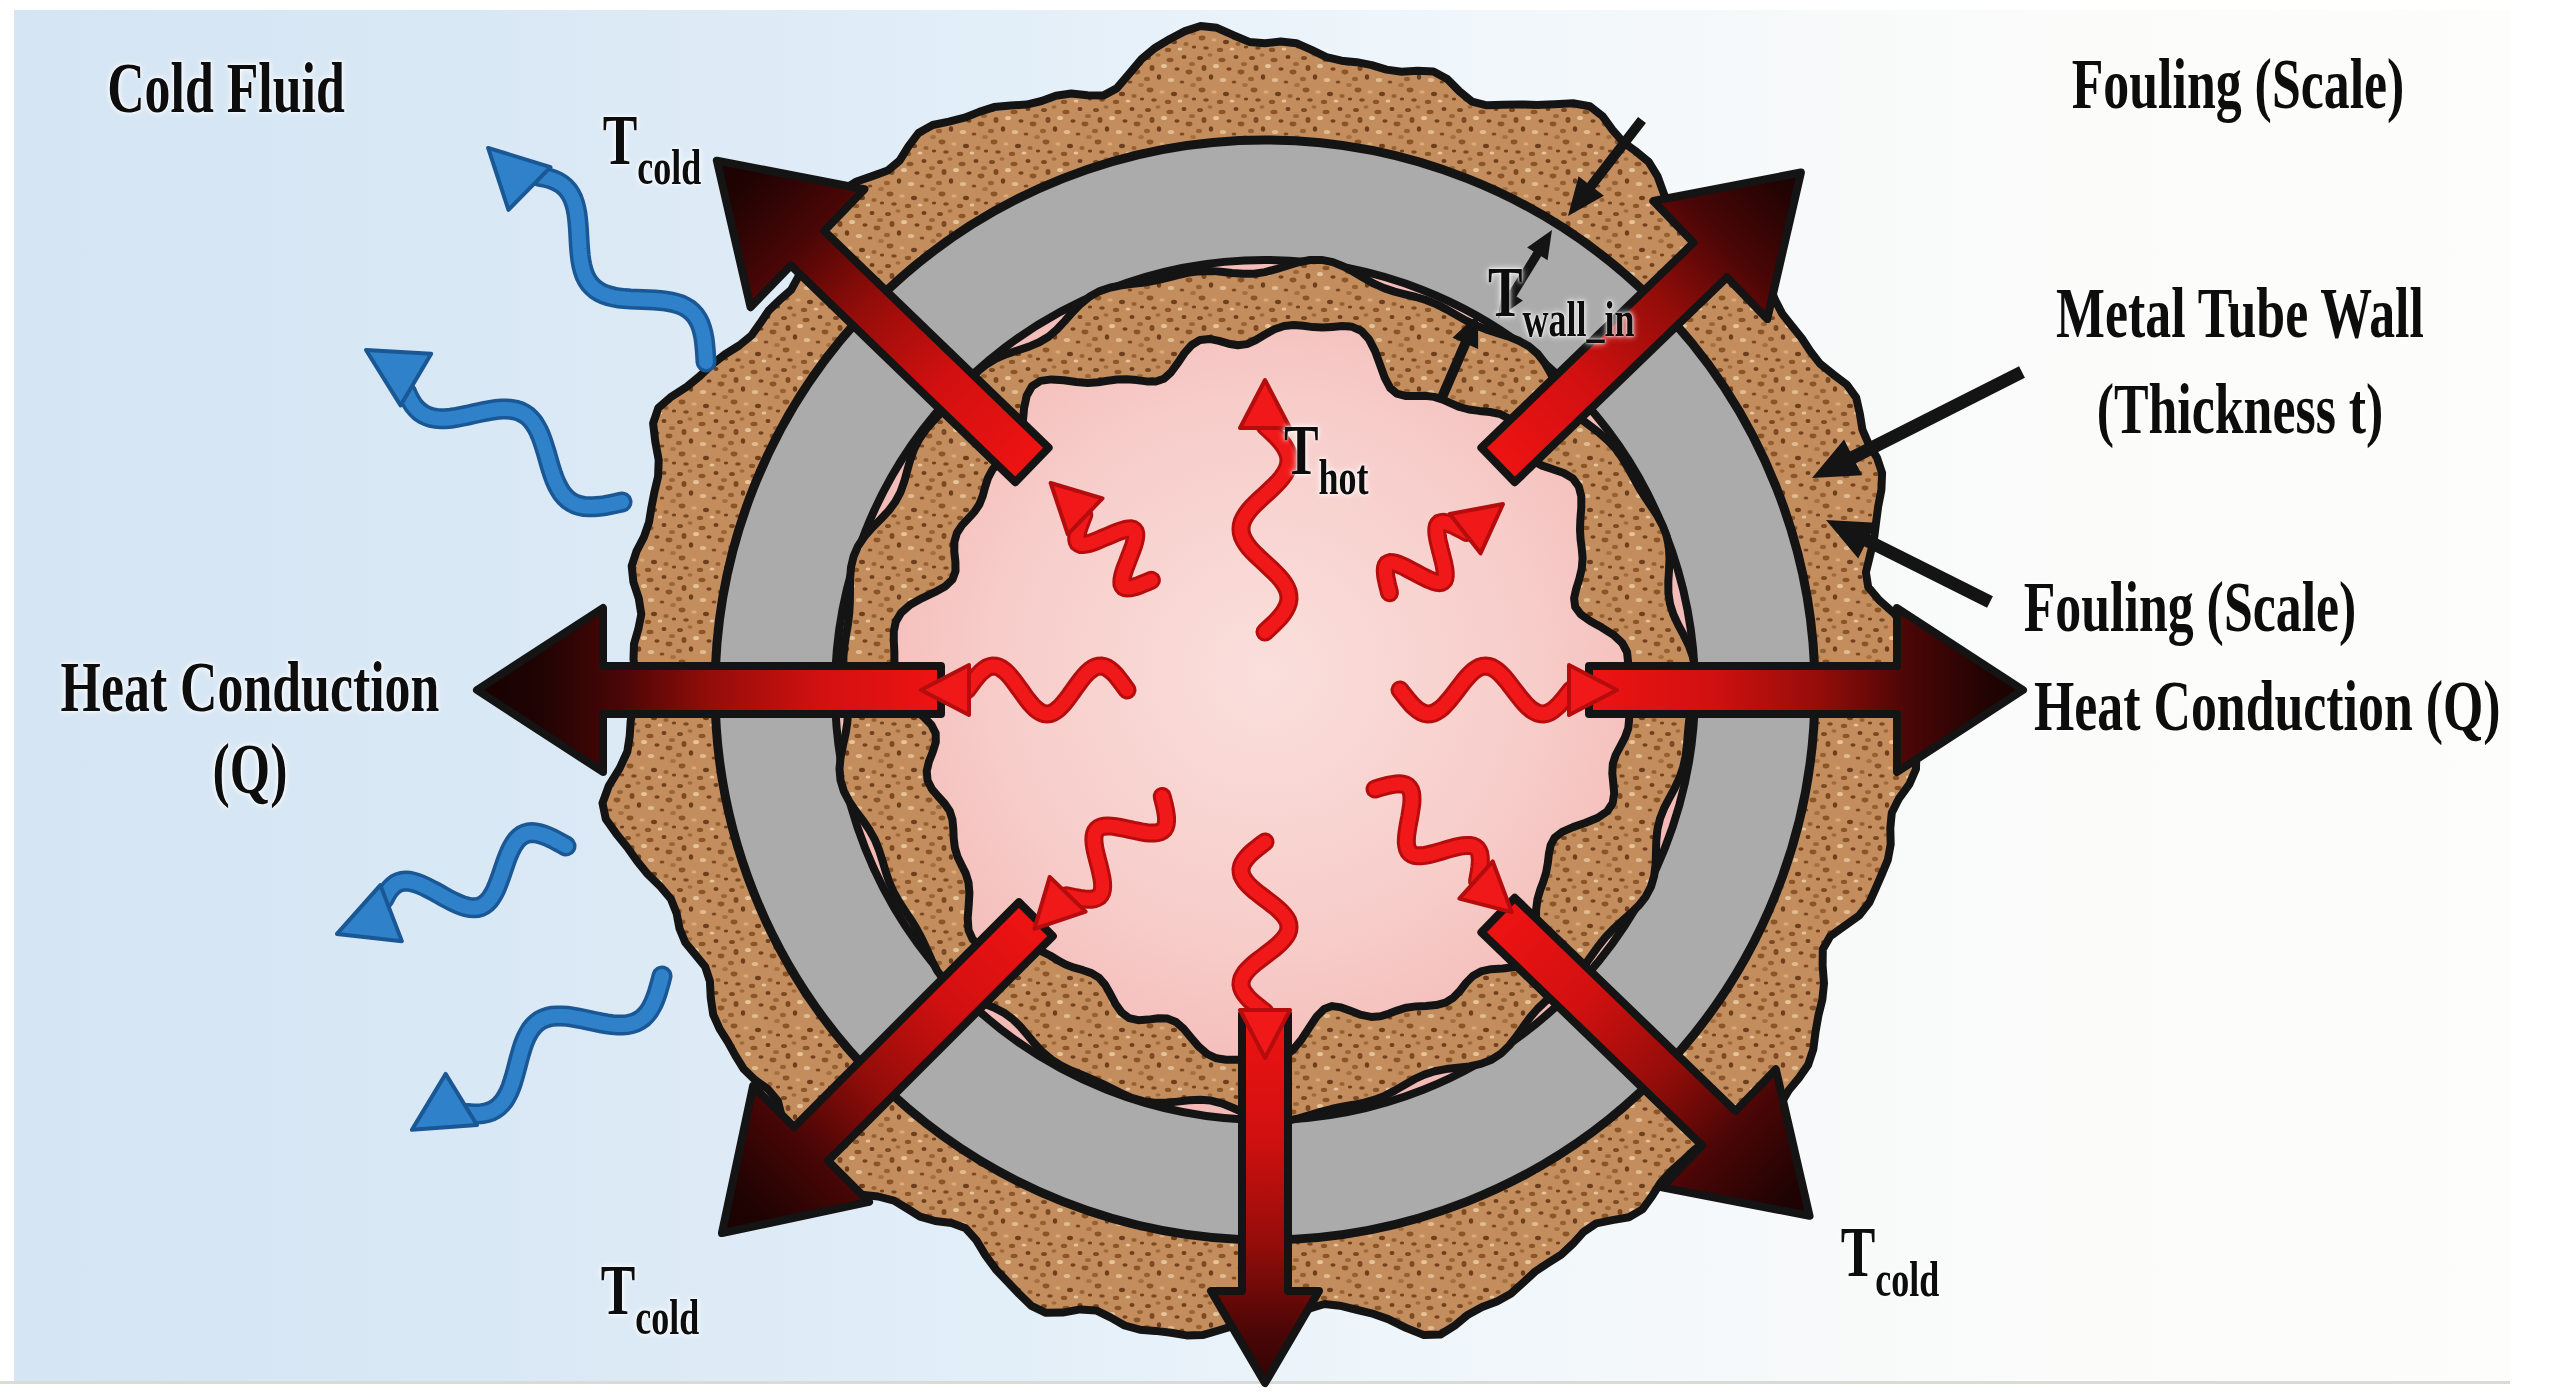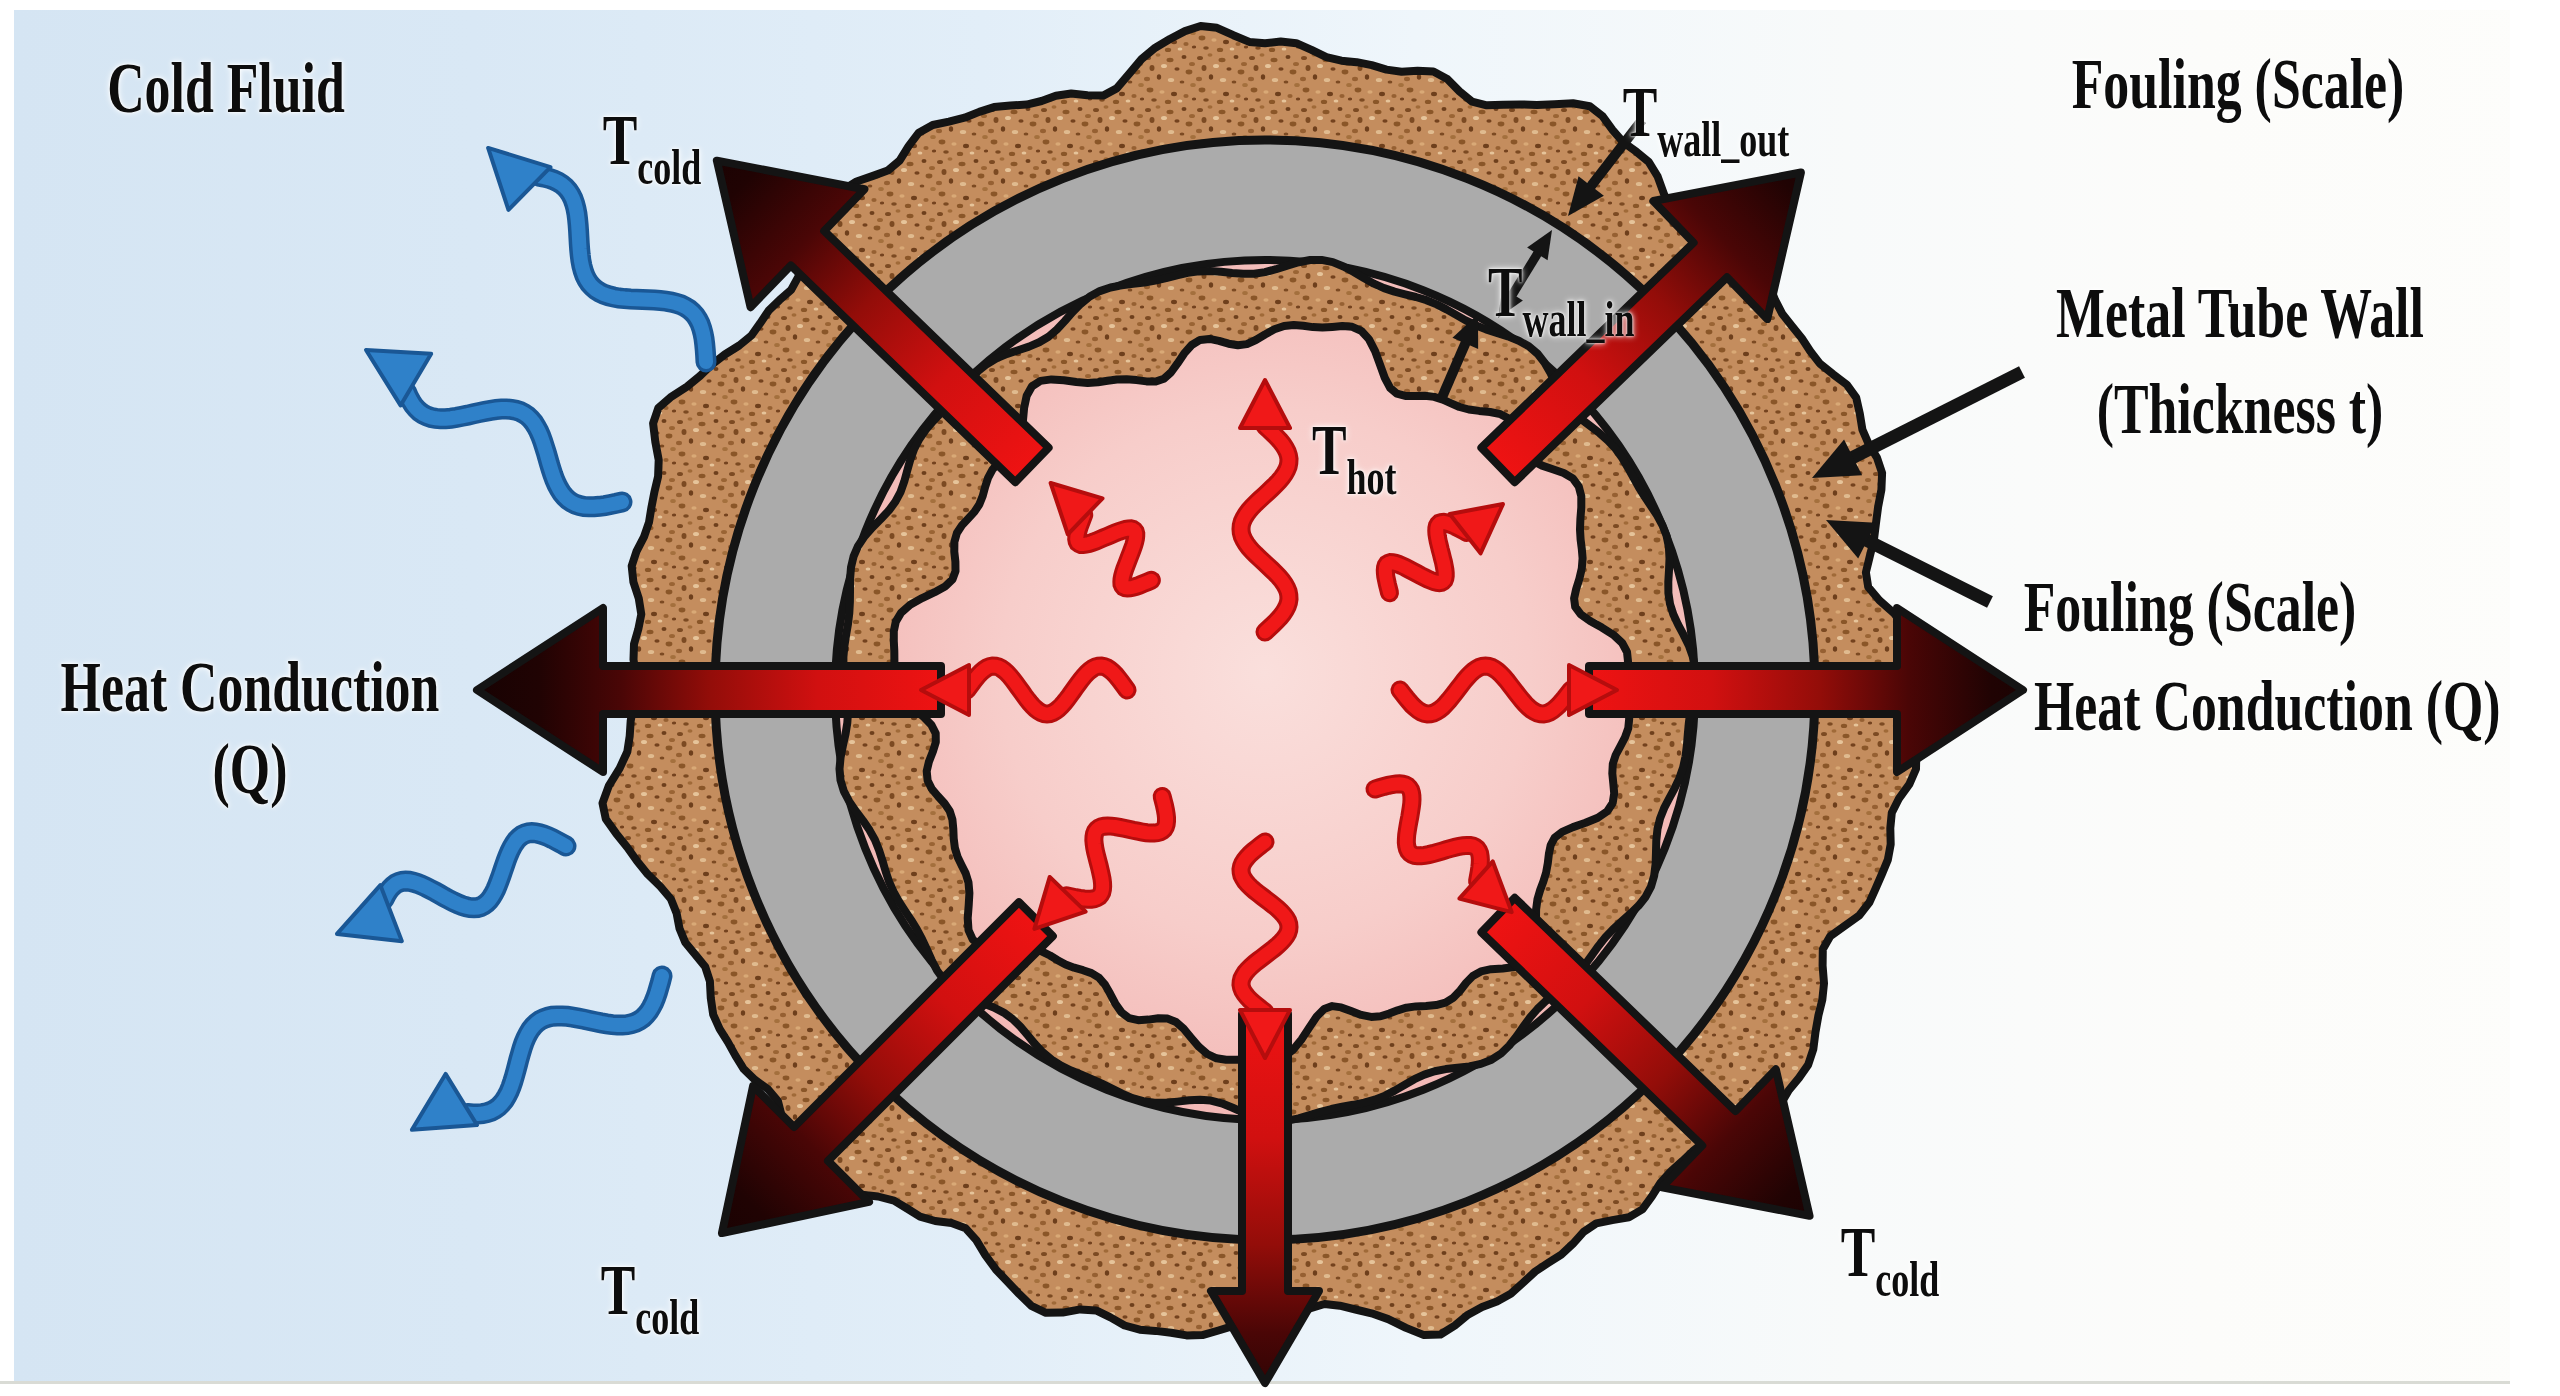--- a/index.html
+++ b/index.html
@@ -187,43 +187,41 @@
         </g>
       </g>
   </svg>
 
   <div class="lbl" style="left: 226px; top: 88px;">
     <span class="in">Cold Fluid</span></div>
 
   <div class="lbl" style="left: 652px; top: 140px;">
     <span class="in"><span>T</span><span class="sub">cold</span></span></div>
 
-  <div class="lbl" style="left: 1706px; top: 112px;">
-    <span class="in"><span>T</span><span class="sub">wall_out</span></span></div>
 
   <div class="lbl" style="left: 2238px; top: 84px;">
     <span class="in">Fouling (Scale)</span></div>
 
 
   <div class="lbl" style="left: 2240px; top: 362px;">
     <span class="in two lh-wide"><span>Metal Tube Wall</span><br>
     <span>(Thickness t)</span></span></div>
 
   <div class="lbl" style="left: 2190px; top: 607px;">
     <span class="in">Fouling (Scale)</span></div>
 
   <div class="lbl anchor-left" style="left: 2034px; top: 706px;">
     <span class="in">Heat Conduction (Q)</span></div>
 
   <div class="lbl" style="left: 250px; top: 728px;">
     <span class="in two lh-tight"><span>Heat Conduction</span><br>
     <span>(Q)</span></span></div>
 
 
-  <div class="lbl anchor-left" style="left: 1312px; top: 450px;">
+  <div class="lbl anchor-left" style="left: 1284px; top: 450px;">
     <span class="in"><span>T</span><span class="sub">hot</span></span></div>
 
   <div class="lbl anchor-left" style="left: 1488px; top: 292px; text-align: right;">
     <span class="in"><span>T</span><span class="sub">wall_in</span></span></div>
 
   <div class="lbl" style="left: 650px; top: 1290px;">
     <span class="in"><span>T</span><span class="sub">cold</span></span></div>
 
   <div class="lbl" style="left: 1890px; top: 1252px;">
     <span class="in"><span>T</span><span class="sub">cold</span></span></div>

